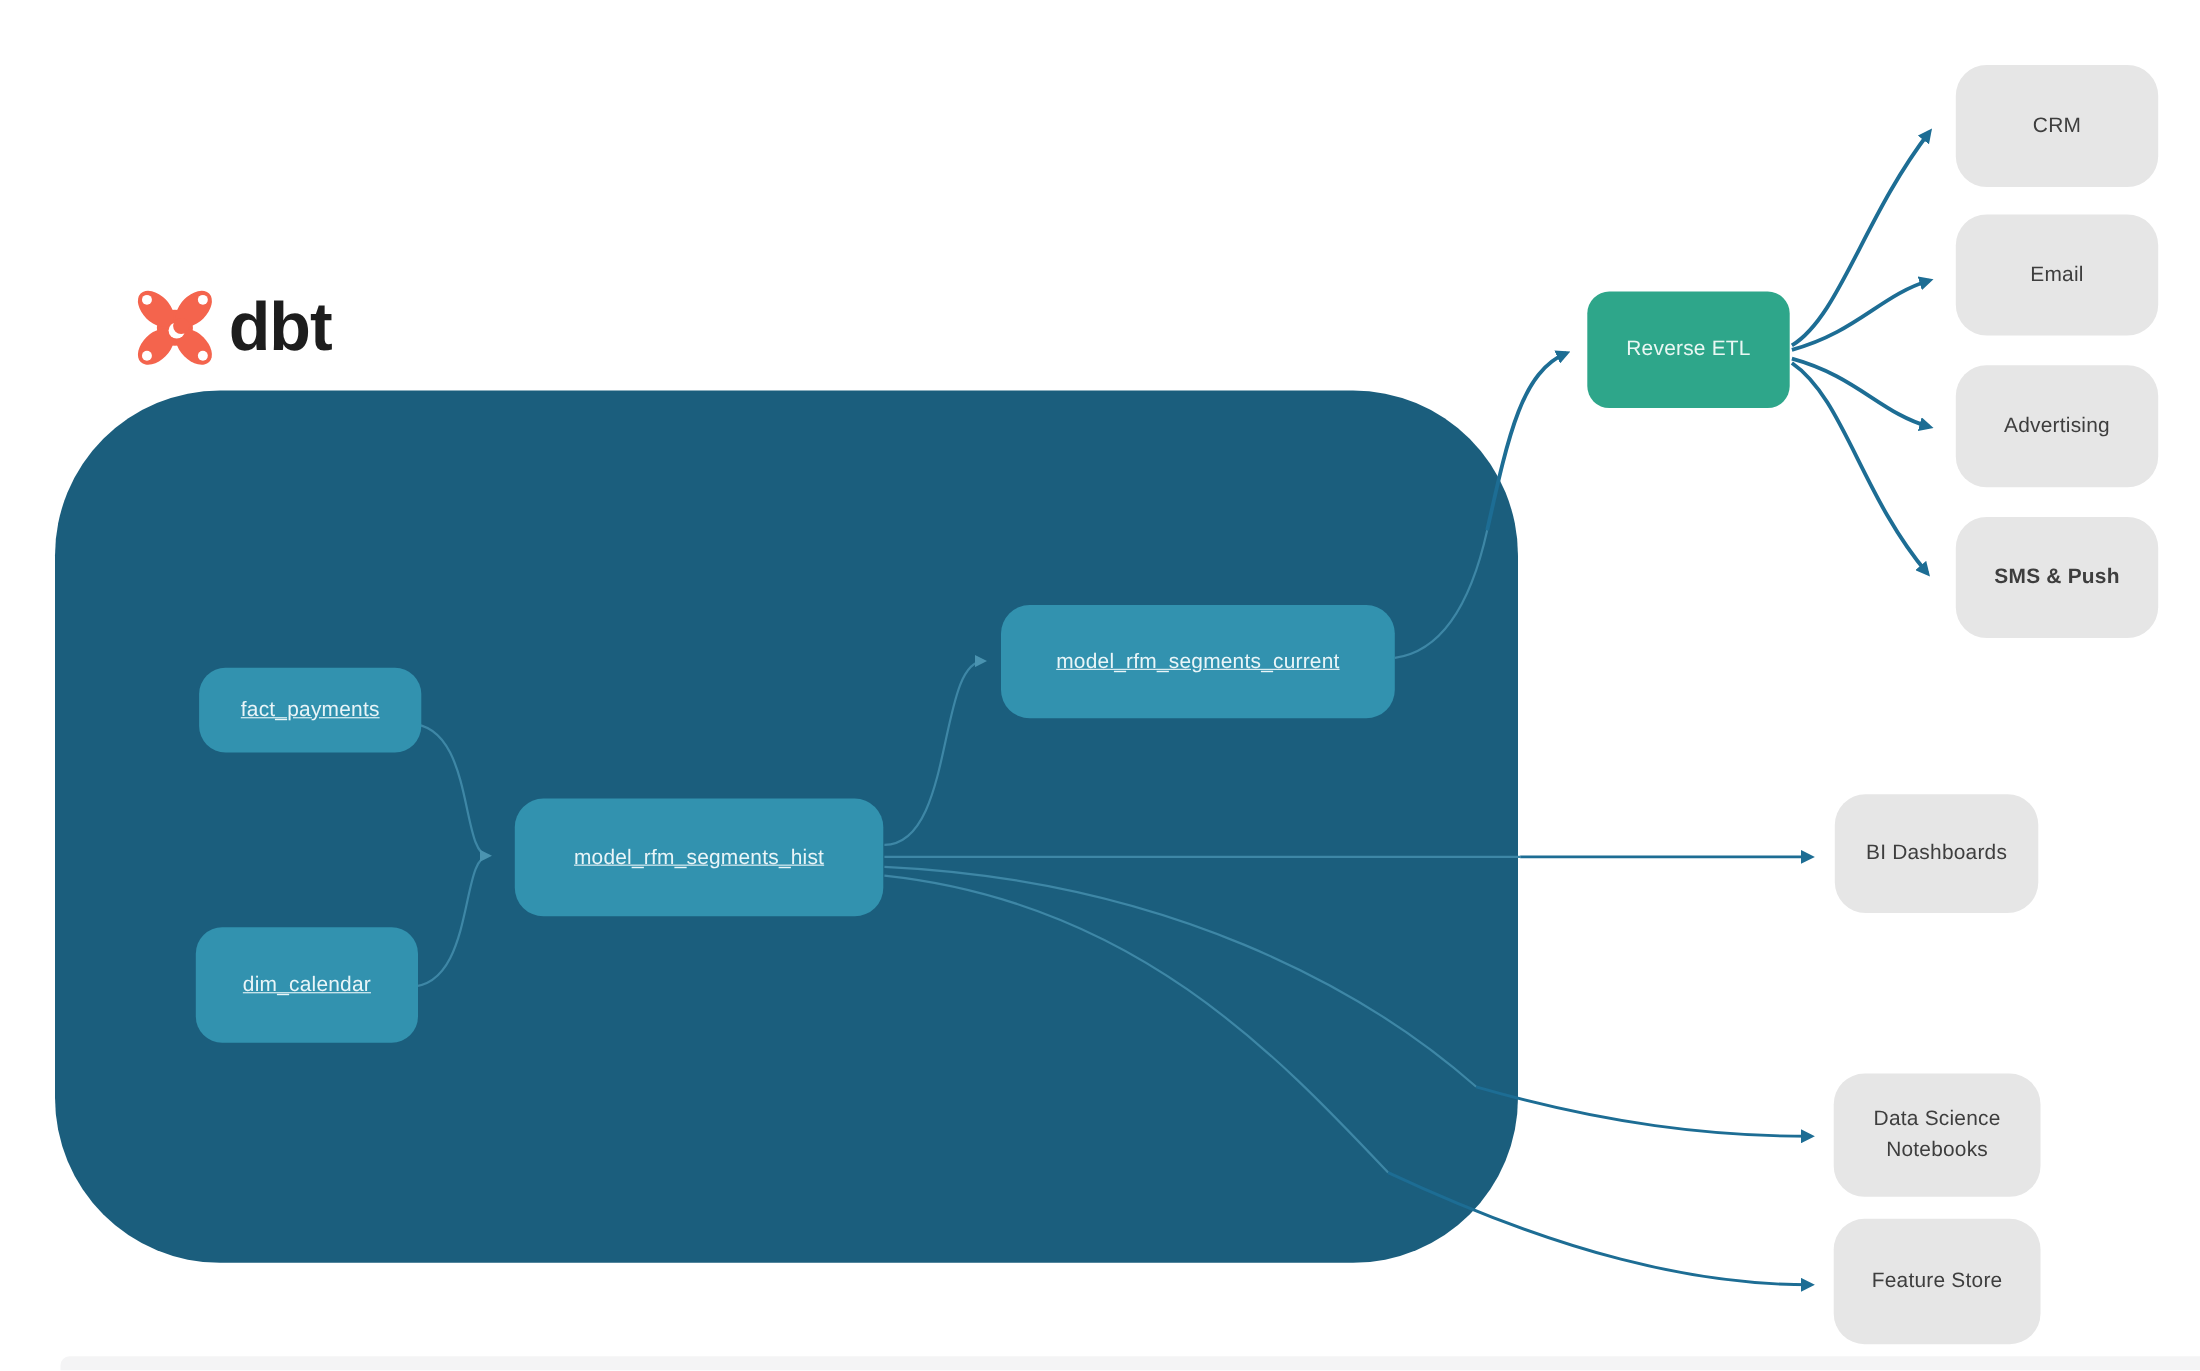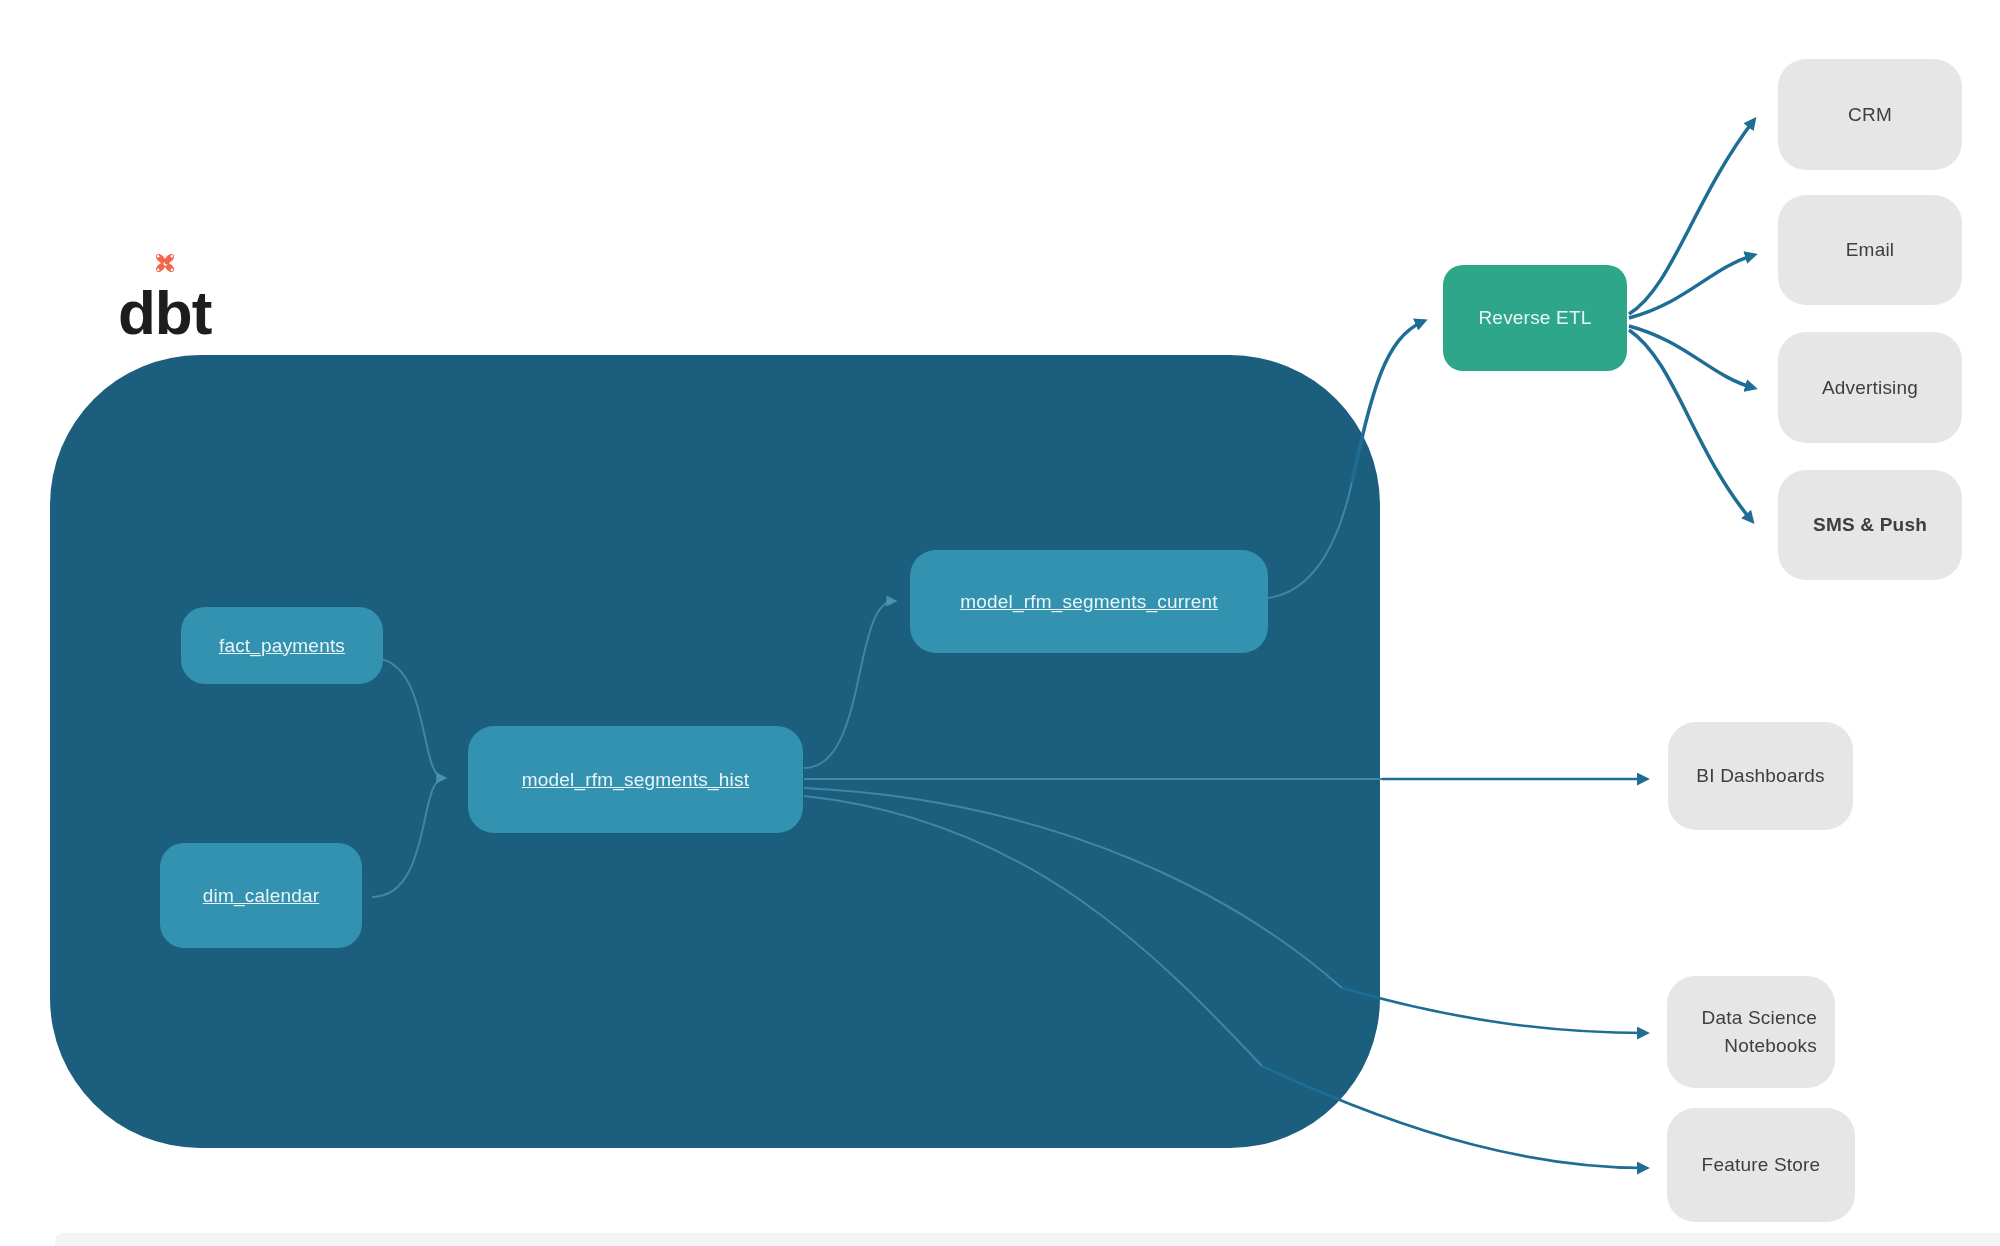--- a/index.html
+++ b/index.html
@@ -17,33 +17,33 @@
 
   .node{
     position:absolute;z-index:3;display:flex;align-items:center;justify-content:center;
     text-align:center;font-size:19px;letter-spacing:.2px;
   }
   .wh-node{background:var(--node);color:var(--node_text);border-radius:24px;text-decoration:underline;}
   .etl-node{background:var(--etl);color:var(--etl_text);border-radius:20px;}
   .dest-node{background:var(--dest_bg);color:var(--dest_text);border-radius:28px;line-height:1.45;padding:0 18px;}
 
   .n-fact{left:170px;top:607px;width:202px;height:77px;margin-left:11px;}
-  .n-dim{left:160px;top:843px;width:202px;height:105px;}
+  .n-dim{left:178px;top:843px;width:202px;height:105px;}
   .n-hist{left:468px;top:726px;width:335px;height:107px;border-radius:26px;}
   .n-current{left:910px;top:550px;width:358px;height:103px;border-radius:26px;}
   .n-retl{left:1443px;top:265px;width:184px;height:106px;}
   .n-crm{left:1778px;top:59px;width:184px;height:111px;}
   .n-email{left:1778px;top:195px;width:184px;height:110px;}
   .n-adv{left:1778px;top:332px;width:184px;height:111px;}
   .n-sms{left:1778px;top:470px;width:184px;height:110px;font-weight:bold;}
   .n-bi{left:1668px;top:722px;width:185px;height:108px;}
-  .n-ds{left:1667px;top:976px;width:168px;height:112px;text-align:right;}
+  .n-ds{left:1667px;top:976px;width:188px;height:112px;}
   .n-fs{left:1667px;top:1108px;width:188px;height:114px;}
 
-  .logo{position:absolute;left:118px;top:252px;height:92px;display:flex;align-items:center;gap:8px;z-index:4;flex-direction:column;}
+  .logo{position:absolute;left:118px;top:252px;height:92px;display:flex;align-items:center;gap:8px;z-index:4;}
   .logo-text{font-size:62px;font-weight:800;color:#1d1d1d;letter-spacing:-1px;line-height:1;}
 
   .bottom-strip{
     position:absolute;left:55px;top:1233px;width:1945px;height:13px;
     background:#f4f4f5;border-radius:8px 0 0 0;z-index:1;
   }
 </style>
 </head>
 <body>
 

